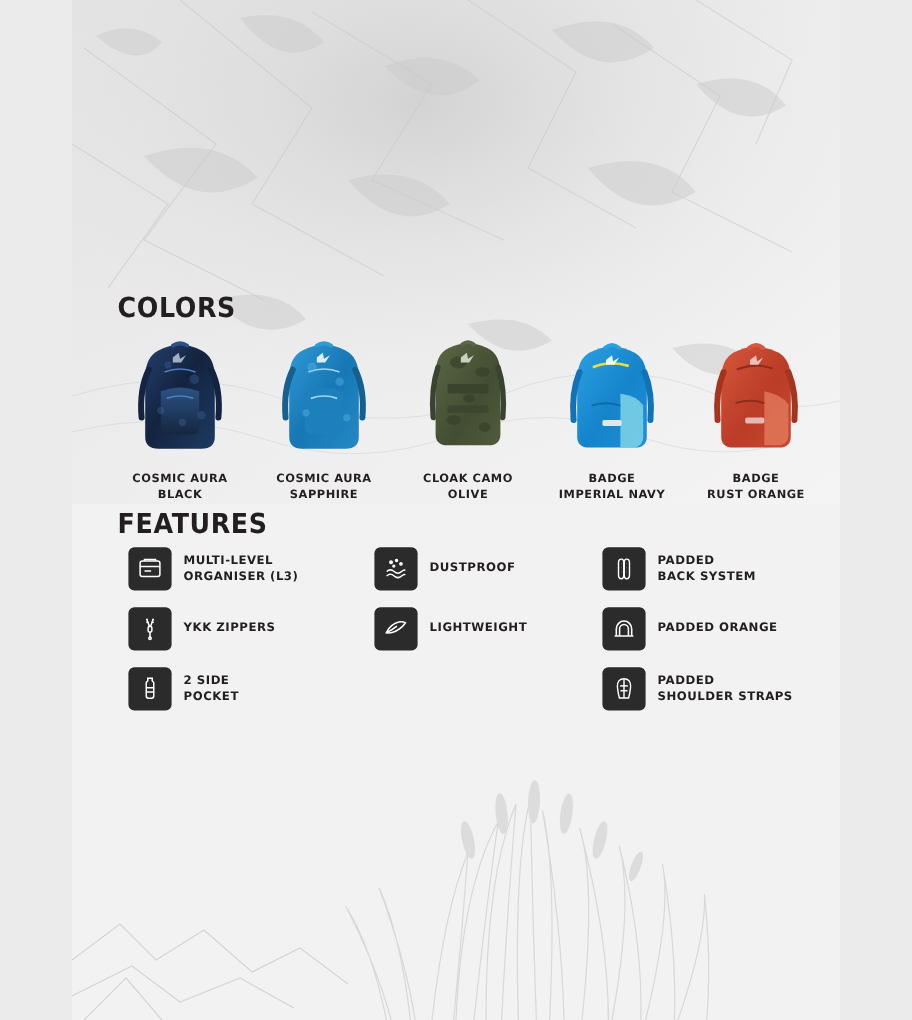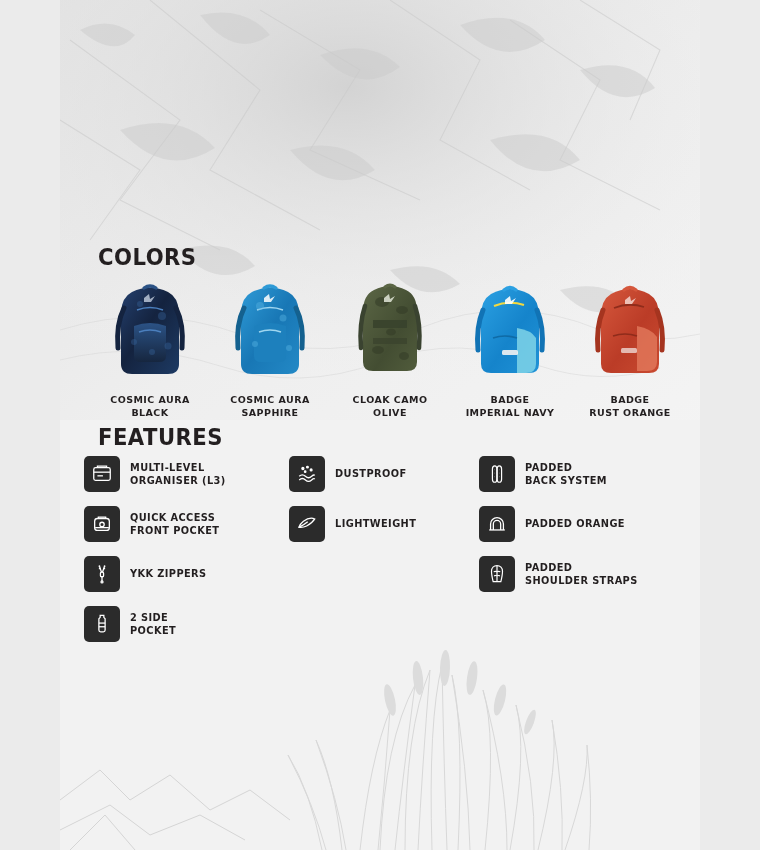--- a/index.html
+++ b/index.html
@@ -93,21 +93,21 @@
     line-height: 1.35;
     letter-spacing: 0.45px;
     color: #231f20;
     font-family: "DejaVu Sans", sans-serif;
     white-space: pre-line;
   }
 
   
   .features {
     position: absolute;
-    left: 24px;
+    left: 47px;
     top: 412px;
     width: 600px;
     display: flex;
   }
   .feat-col {
     display: flex;
     flex-direction: column;
   }
   .col-1 { width: 205px; }
   .col-2 { width: 190px; }
@@ -394,32 +394,20 @@
               <rect x="3" y="5" width="18" height="14" rx="2"></rect>
               <path d="M3 10h18"></path>
               <path d="M7 14h6"></path>
               <path d="M7 5V3.5h10V5"></path>
             </svg>
           </span>
           <span class="feat-label">MULTI-LEVEL
 ORGANISER (L3)</span>
         </div>
 
-        <div class="feature">
-          <span class="feat-icon">
-            <svg width="22" height="22" viewBox="0 0 24 24" fill="none" stroke="#ffffff" stroke-width="1.4">
-              <rect x="4" y="6" width="16" height="13" rx="3"></rect>
-              <path d="M8 6V4.5h8V6"></path>
-              <circle cx="12" cy="12.5" r="2.4"></circle>
-              <path d="M4.5 16h15"></path>
-            </svg>
-          </span>
-          <span class="feat-label">QUICK ACCESS
-FRONT POCKET</span>
-        </div>
 
         <div class="feature">
           <span class="feat-icon">
             <svg width="22" height="22" viewBox="0 0 24 24" fill="none" stroke="#ffffff" stroke-width="1.4">
               <path d="M9 3l2.5 7M15 3l-2.5 7"></path>
               <path d="M10 3.5h-1.6M14 3.5h1.6M10.6 6h-2M13.4 6h2"></path>
               <rect x="10.3" y="10" width="3.4" height="5" rx="1.2"></rect>
               <path d="M12 15v5"></path>
               <circle cx="12" cy="20.6" r="1.1"></circle>
             </svg>

